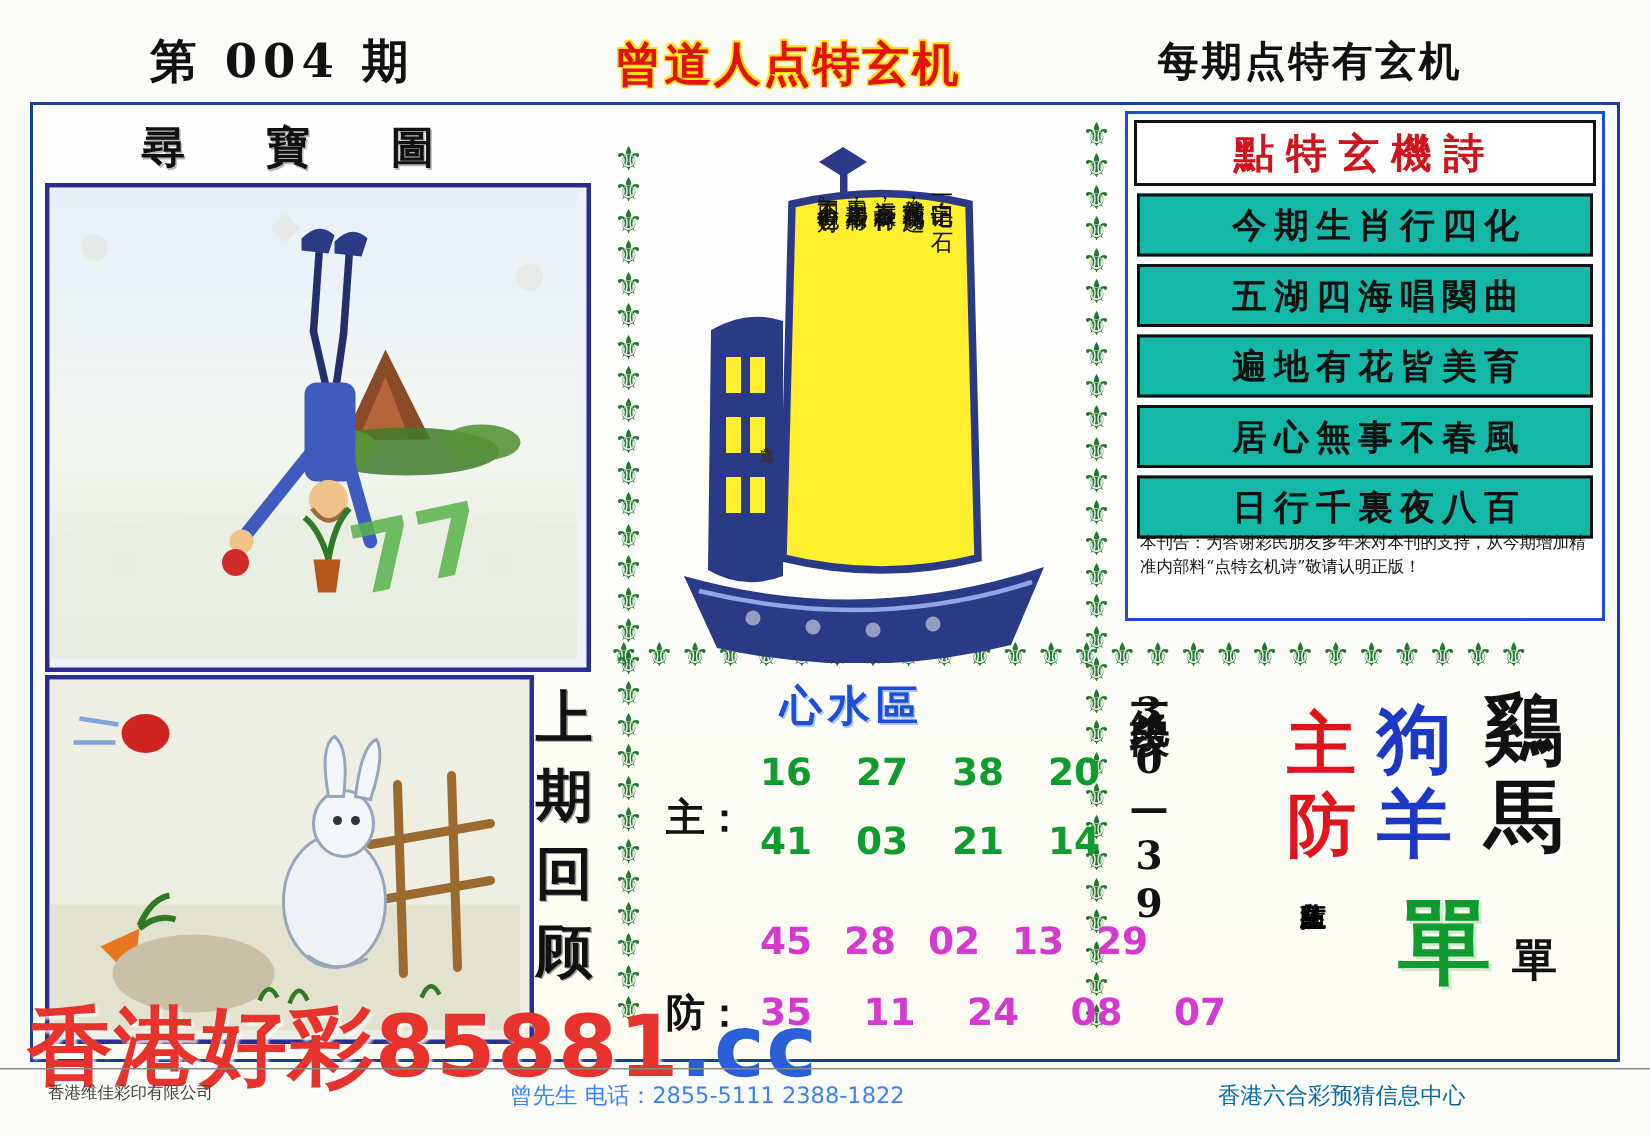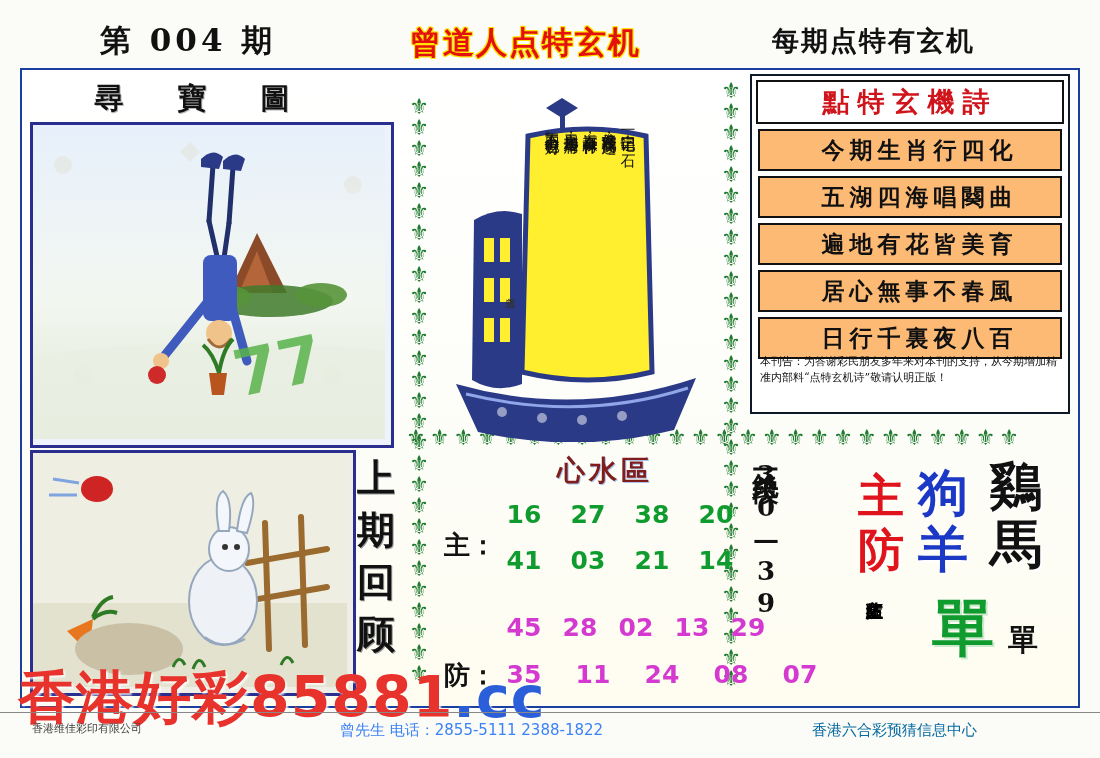--- a/index.html
+++ b/index.html
@@ -90,47 +90,47 @@
   }
   .sail-sign{
     position:absolute;left:500px;top:290px;width:16px;
     writing-mode:vertical-rl;text-orientation:upright;
     font-family:"DejaVu Serif","Liberation Serif",serif;
     font-size:10px;color:#333;line-height:11px;
   }
   
   .poembox{
     position:absolute;left:750px;top:74px;width:320px;height:340px;
-    border:2px solid #0f172a;background:#fff;box-sizing:border-box;
+    border:2px solid #1d4ed8;background:#fff;box-sizing:border-box;
   }
   .poembox-head{
     margin:4px;height:40px;border:2px solid #111;background:#fff;
     display:flex;align-items:center;justify-content:center;
   }
   .poembox-head span{
     font-family:"DejaVu Serif","Liberation Serif",serif;
     font-size:27px;font-weight:bold;color:#d0141c;letter-spacing:8px;
   }
   .poemline{
-    margin:5px 6px;height:38px;border:2px solid #111;background:#fdba74;
+    margin:5px 6px;height:38px;border:2px solid #111;background:#14b8a6;
     display:flex;align-items:center;justify-content:center;
     font-family:"DejaVu Serif","Liberation Serif",serif;
     font-size:23px;font-weight:bold;color:#111;letter-spacing:5px;padding-left:19px;
   }
   .poem-note{
     position:absolute;left:8px;top:278px;width:300px;
     font-size:11px;color:#111;line-height:16px;
     font-family:"DejaVu Serif","Liberation Serif",serif;
   }
   
   .xinshui-title{
     position:absolute;left:520px;top:452px;width:170px;height:34px;
-    text-align:center;
-    font-family:"DejaVu Serif","Liberation Serif",serif;
-    font-size:28px;font-weight:bold;color:#7f1d1d;letter-spacing:4px;
+    text-align:left;
+    font-family:"DejaVu Serif","Liberation Serif",serif;
+    font-size:28px;font-weight:bold;color:#1d4ed8;letter-spacing:4px;
     text-shadow:1px 1px 0 #aac6ee;
   }
   .lbl-zhu,.lbl-fang{
     position:absolute;
     font-family:"DejaVu Serif","Liberation Serif",serif;
     font-size:26px;font-weight:bold;color:#111;
   }
   .lbl-zhu{left:444px;top:528px;}
   .lbl-fang{left:444px;top:658px;}
   .numrow{

